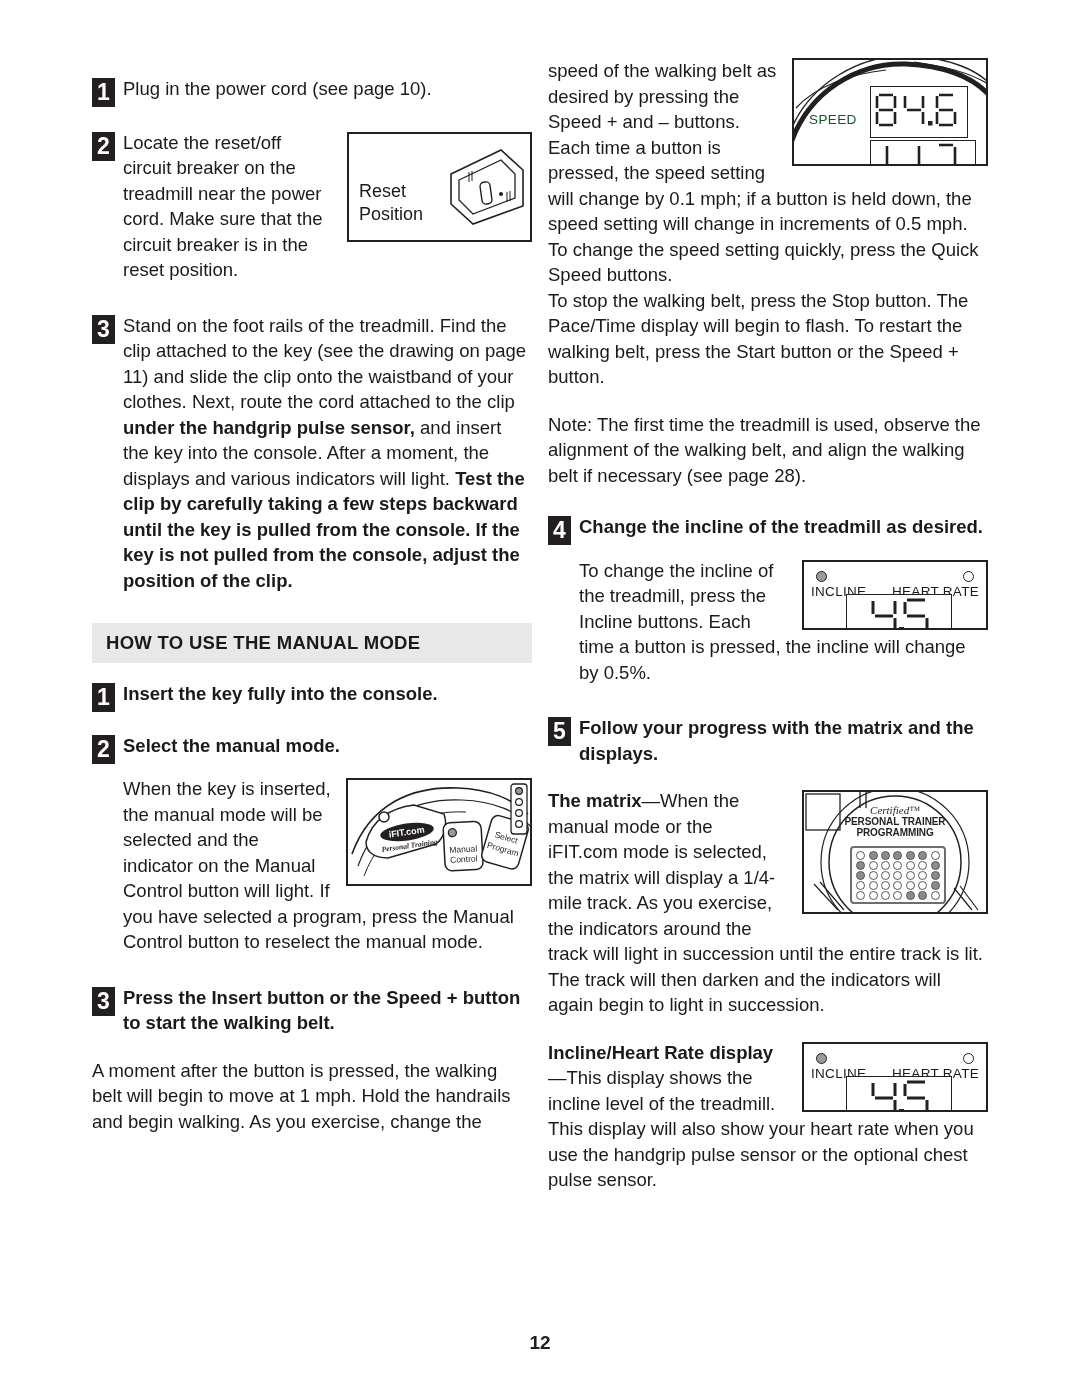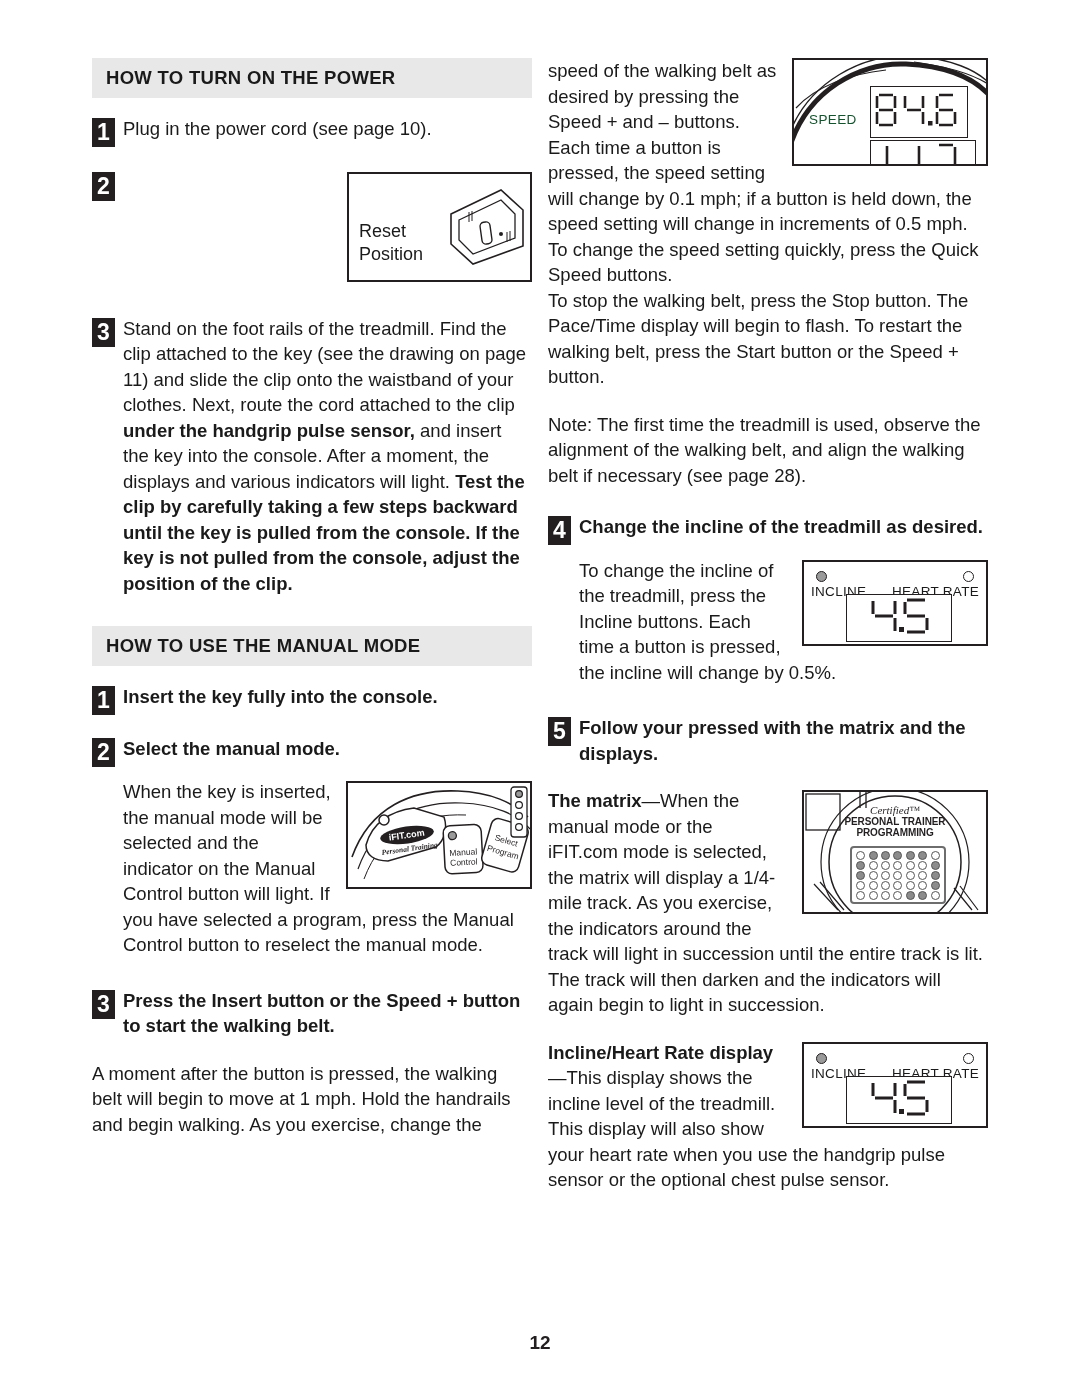--- a/index.html
+++ b/index.html
@@ -124,21 +124,21 @@
   .lcd-speed-top {
     left: 76px; top: 26px;
     width: 96px; height: 50px;
   }
   .lcd-speed-bot {
     left: 76px; top: 80px;
     width: 104px; height: 34px;
   }
 
   
-  .fig-incline { width: 186px; height: 86px; }
+  .fig-incline { width: 186px; height: 70px; }
   .dot-filled, .dot-hollow {
     position: absolute;
     width: 11px; height: 11px;
     border-radius: 50%;
     border: 1.5px solid #231f20;
     box-sizing: border-box;
   }
   .dot-filled { background: #9a9a9a; }
   .dot-hollow { background: #ffffff; }
   .inc-label {
@@ -215,21 +215,20 @@
     color: #231f20;
   }
 </style>
 </head>
 <body>
 
 <div class="page">
 
   <div class="col col-left">
 
-    <div class="sec-head">HOW TO TURN ON THE POWER</div>
 
     <div class="step" style="margin-top:18px;">
       <div class="num">1</div>
       <div class="step-body">
         <p>Plug in the power cord (see page 10).</p>
       </div>
     </div>
 
     <div class="step clearfix" style="margin-top:28px;">
       <div class="num">2</div>
@@ -245,20 +244,21 @@
               <polygon points="14,32 56,12 70,26 70,50 28,66 14,52" fill="#ffffff" stroke="#231f20" stroke-width="1.3"></polygon>
               <rect x="36" y="34" width="10" height="22" rx="4" fill="#ffffff" stroke="#231f20" stroke-width="1.4" transform="rotate(-8 41 45)"></rect>
               <line x1="24" y1="24" x2="24" y2="34" stroke="#231f20" stroke-width="1"></line>
               <line x1="27" y1="23" x2="27" y2="33" stroke="#231f20" stroke-width="1"></line>
               <line x1="62" y1="44" x2="62" y2="54" stroke="#231f20" stroke-width="1"></line>
               <line x1="65" y1="43" x2="65" y2="53" stroke="#231f20" stroke-width="1"></line>
               <circle cx="56" cy="46" r="2" fill="#231f20"></circle>
             </svg>
           </div>
         </div>
+        <p style="width:200px;">Locate the reset/off circuit breaker on the treadmill near the power cord. Make sure that the circuit breaker is in the reset position.</p>
       </div>
     </div>
 
     <div class="step" style="margin-top:30px;">
       <div class="num">3</div>
       <div class="step-body">
         <p><span>Stand on the foot rails of the treadmill. Find the clip attached to the key (see the drawing on page 11) and slide the clip onto the waistband of your clothes. Next, route the cord attached to the clip </span><span class="b">under the handgrip pulse sensor,</span><span> and insert the key into the console. After a moment, the displays and various indicators will light. </span><span class="b">Test the clip by carefully taking a few steps backward until the key is pulled from the console. If the key is not pulled from the console, adjust the position of the clip.</span></p>
       </div>
     </div>
 
@@ -393,21 +393,21 @@
             </svg>
           </div>
         </div>
       </div>
       <p class="indent" style="margin-left:31px;">To change the incline of the treadmill, press the Incline buttons. Each time a button is pressed, the incline will change by 0.5%.</p>
     </div>
 
     <div class="step" style="margin-top:30px;">
       <div class="num">5</div>
       <div class="step-body">
-        <p class="b">Follow your pressed with the matrix and the displays.</p>
+        <p class="b">Follow your progress with the matrix and the displays.</p>
       </div>
     </div>
 
     <div class="clearfix" style="margin-top:22px;">
       <div class="fig-right" style="margin-left:24px;">
         <div class="fbox fig-matrix">
           <svg width="182" height="120" viewBox="0 0 182 120" style="position:absolute;left:0;top:0;">
             <circle cx="91" cy="70" r="66" fill="none" stroke="#231f20" stroke-width="1.5"></circle>
             <circle cx="91" cy="70" r="74" fill="none" stroke="#231f20" stroke-width="1.2"></circle>
             <rect x="2" y="2" width="34" height="36" fill="none" stroke="#231f20" stroke-width="1.3"></rect>

